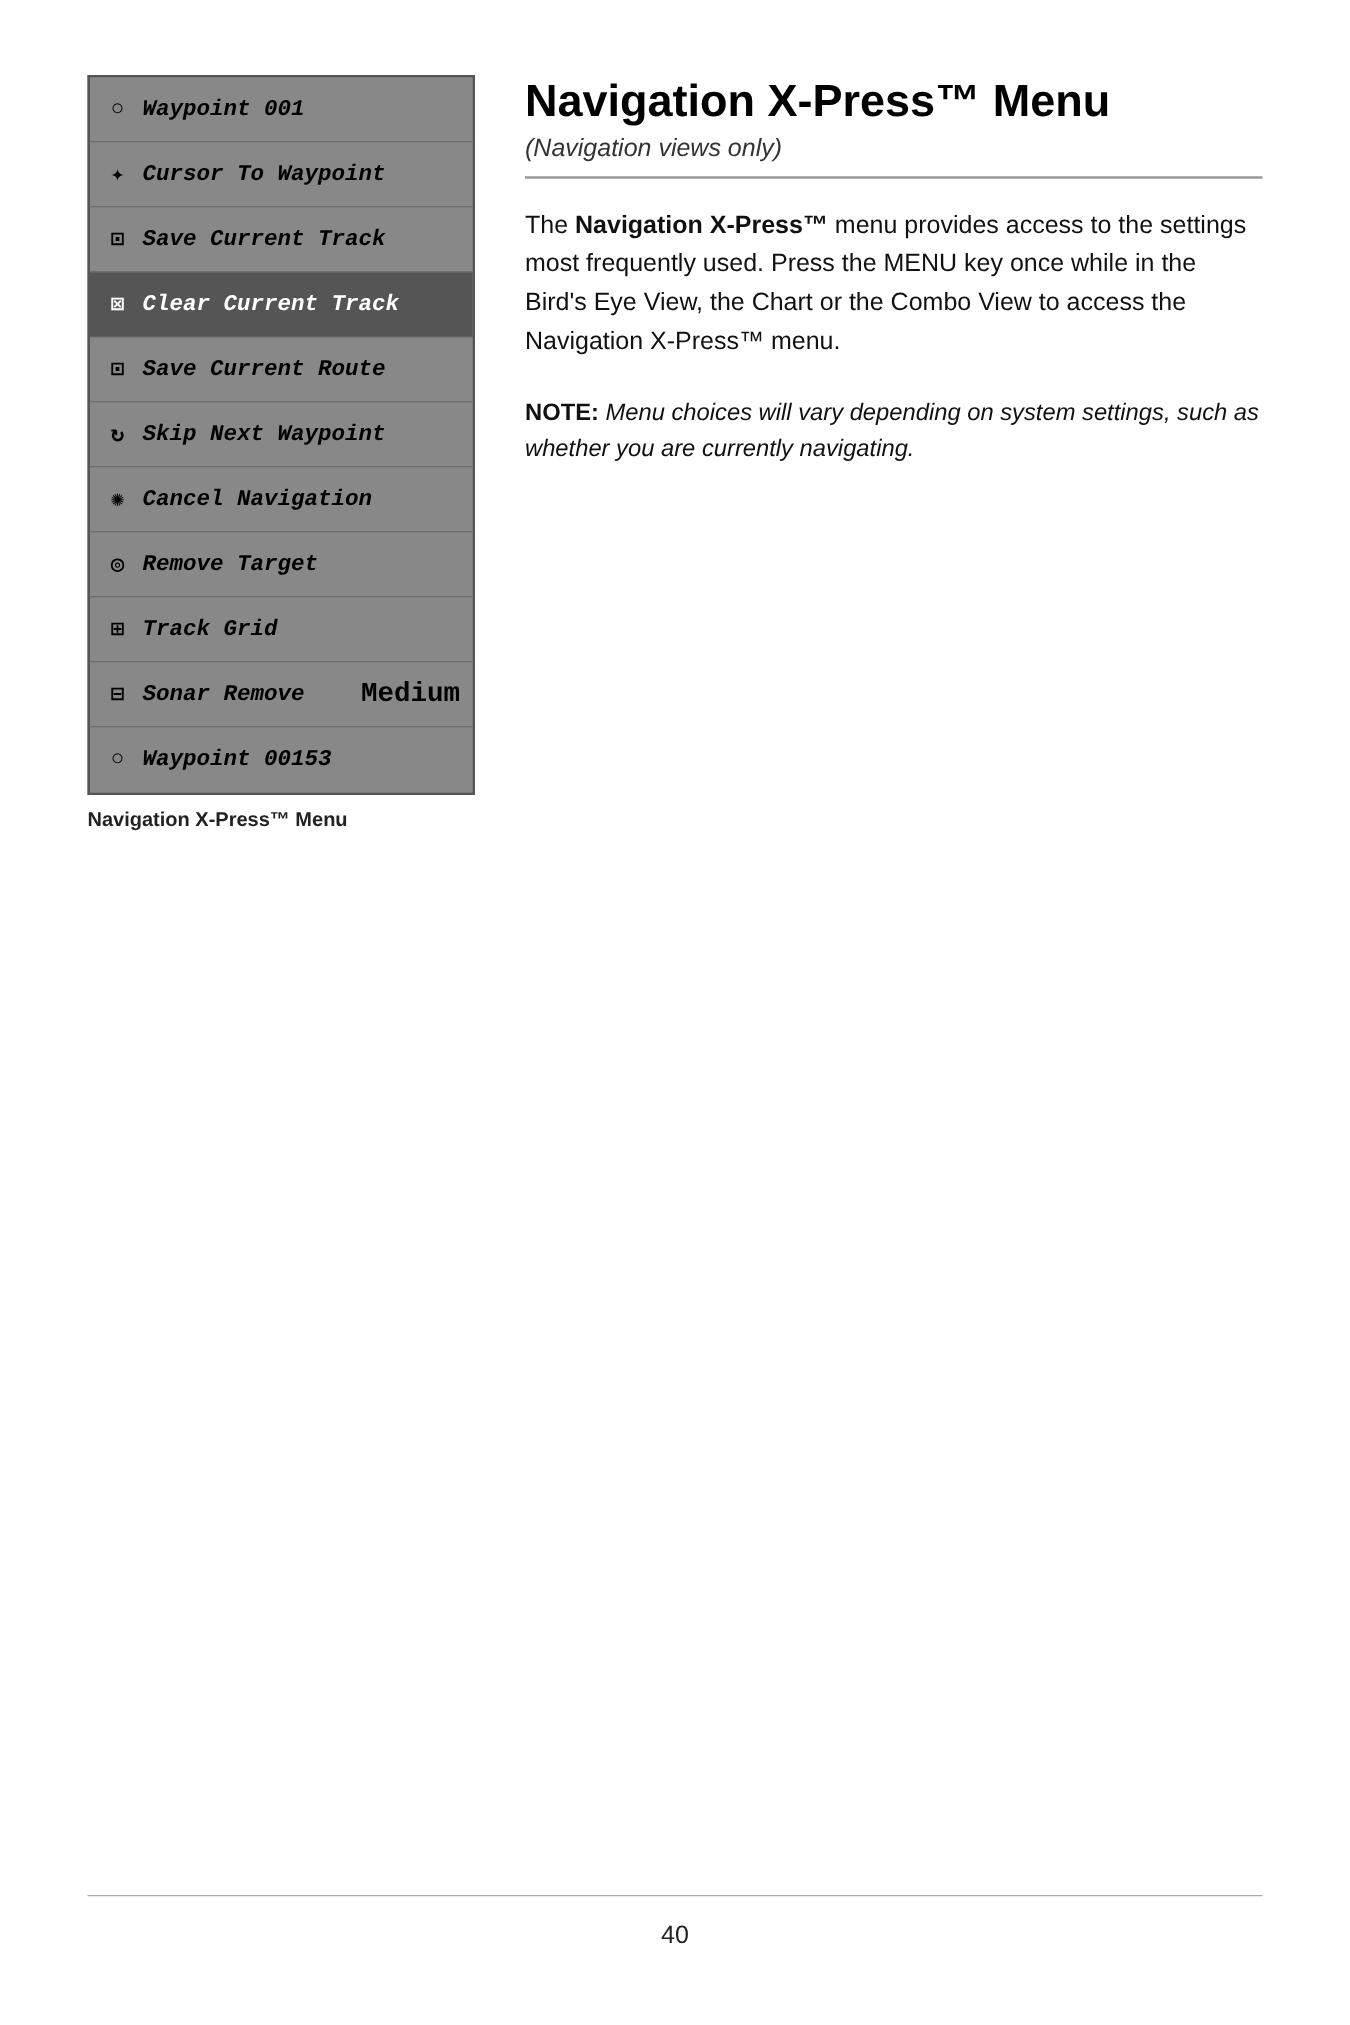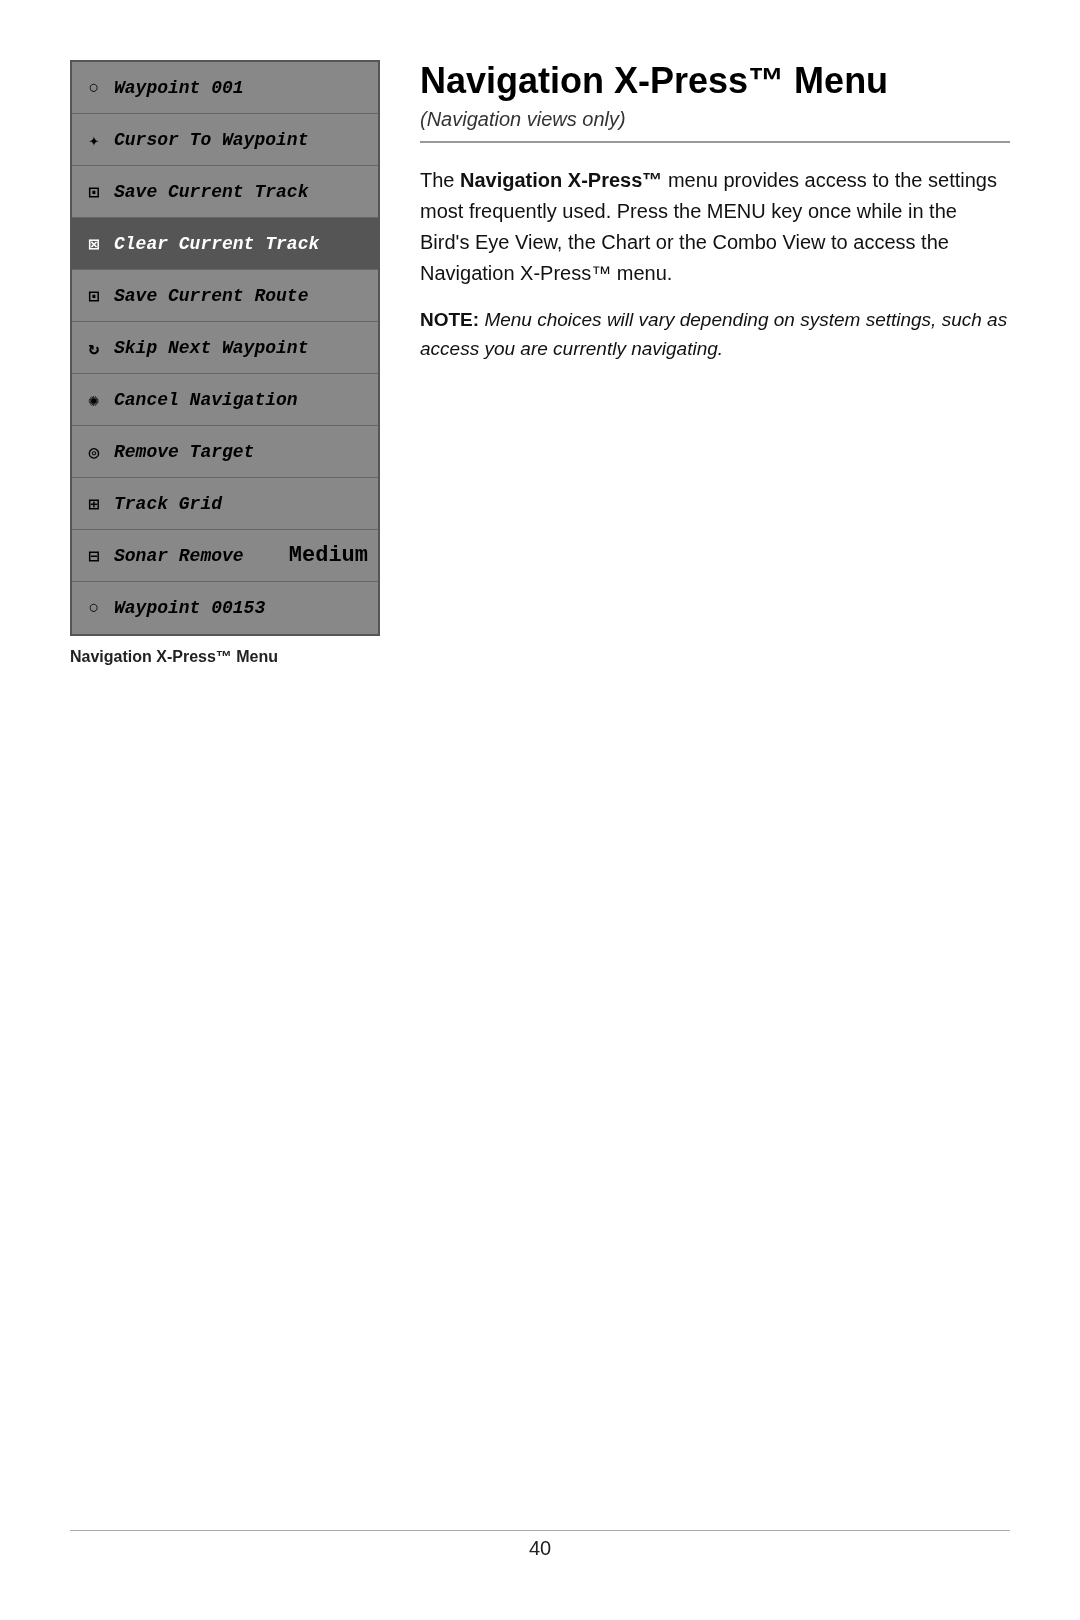--- a/index.html
+++ b/index.html
@@ -119,21 +119,21 @@
       border: none;
       border-top: 2px solid #999;
       margin-bottom: 22px;
     }
 
     .section-body {
       font-size: 20px;
       line-height: 1.55;
       color: #111;
       font-family: Arial, Helvetica, sans-serif;
-      margin-bottom: 17px;
+      margin-bottom: 28px;
     }
 
     .section-body b {
       font-weight: bold;
     }
 
     .note-block {
       font-size: 19px;
       line-height: 1.5;
       color: #111;
@@ -145,21 +145,21 @@
       font-style: normal;
       font-weight: bold;
     }
 
     
     .page-footer {
       display: flex;
       justify-content: center;
       align-items: center;
       border-top: 1px solid #aaa;
-      padding-top: 6px;
+      padding-top: 20px;
       margin-top: auto;
     }
 
     .page-number {
       font-size: 20px;
       color: #222;
       font-family: Arial, Helvetica, sans-serif;
     }
   </style>
 </head>
@@ -221,21 +221,21 @@
     </div>
 
     <div class="right-column">
       <div class="section-title">Navigation X-Press™ Menu</div>
       <div class="section-subtitle">(Navigation views only)</div>
       <hr class="section-divider">
       <div class="section-body">
         The <b>Navigation X-Press™</b> menu provides access to the settings most frequently used.  Press the MENU key once while in the Bird's Eye View, the Chart or the Combo View to access the Navigation X-Press™ menu.
       </div>
       <div class="note-block">
-        <b>NOTE:</b><span>  Menu choices will vary depending on system settings, such as access you are currently navigating.</span>
+        <b>NOTE:</b><span>  Menu choices will vary depending on system settings, such as whether you are currently navigating.</span>
       </div>
     </div>
 
   </div>
 
   <div class="page-footer">
     <span class="page-number">40</span>
   </div>
 </div>
 

